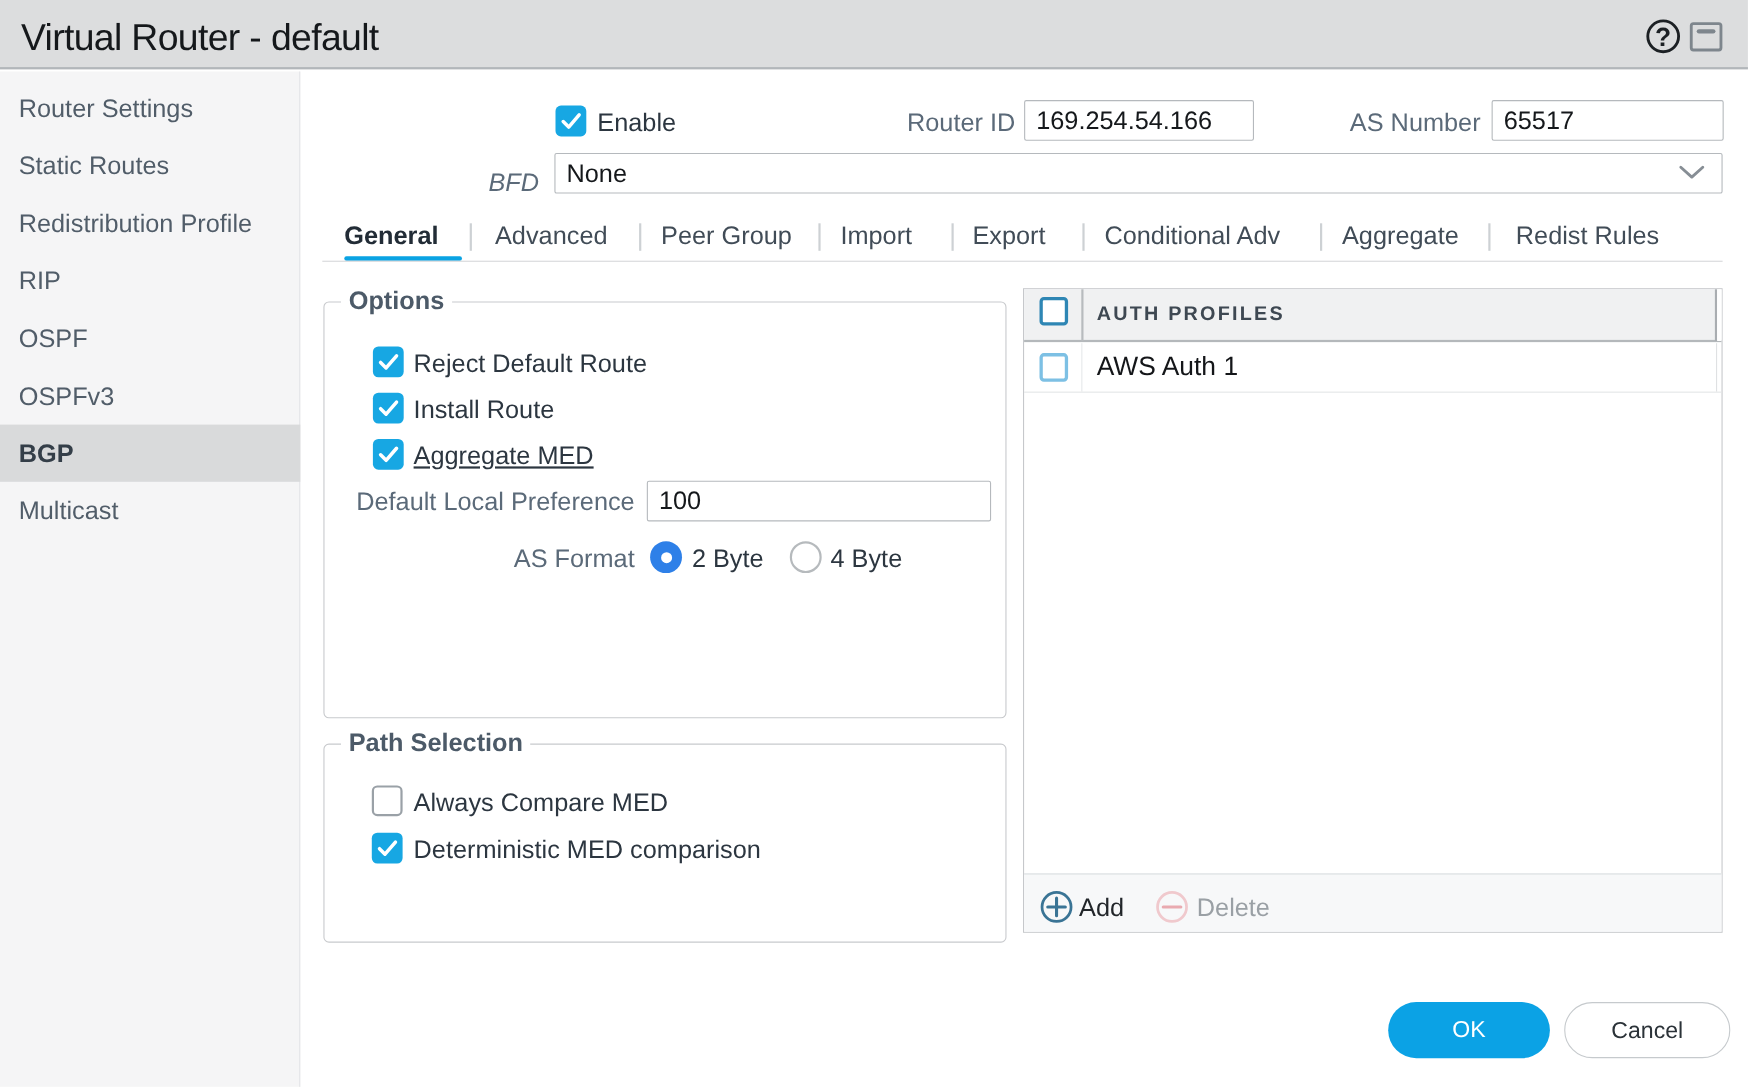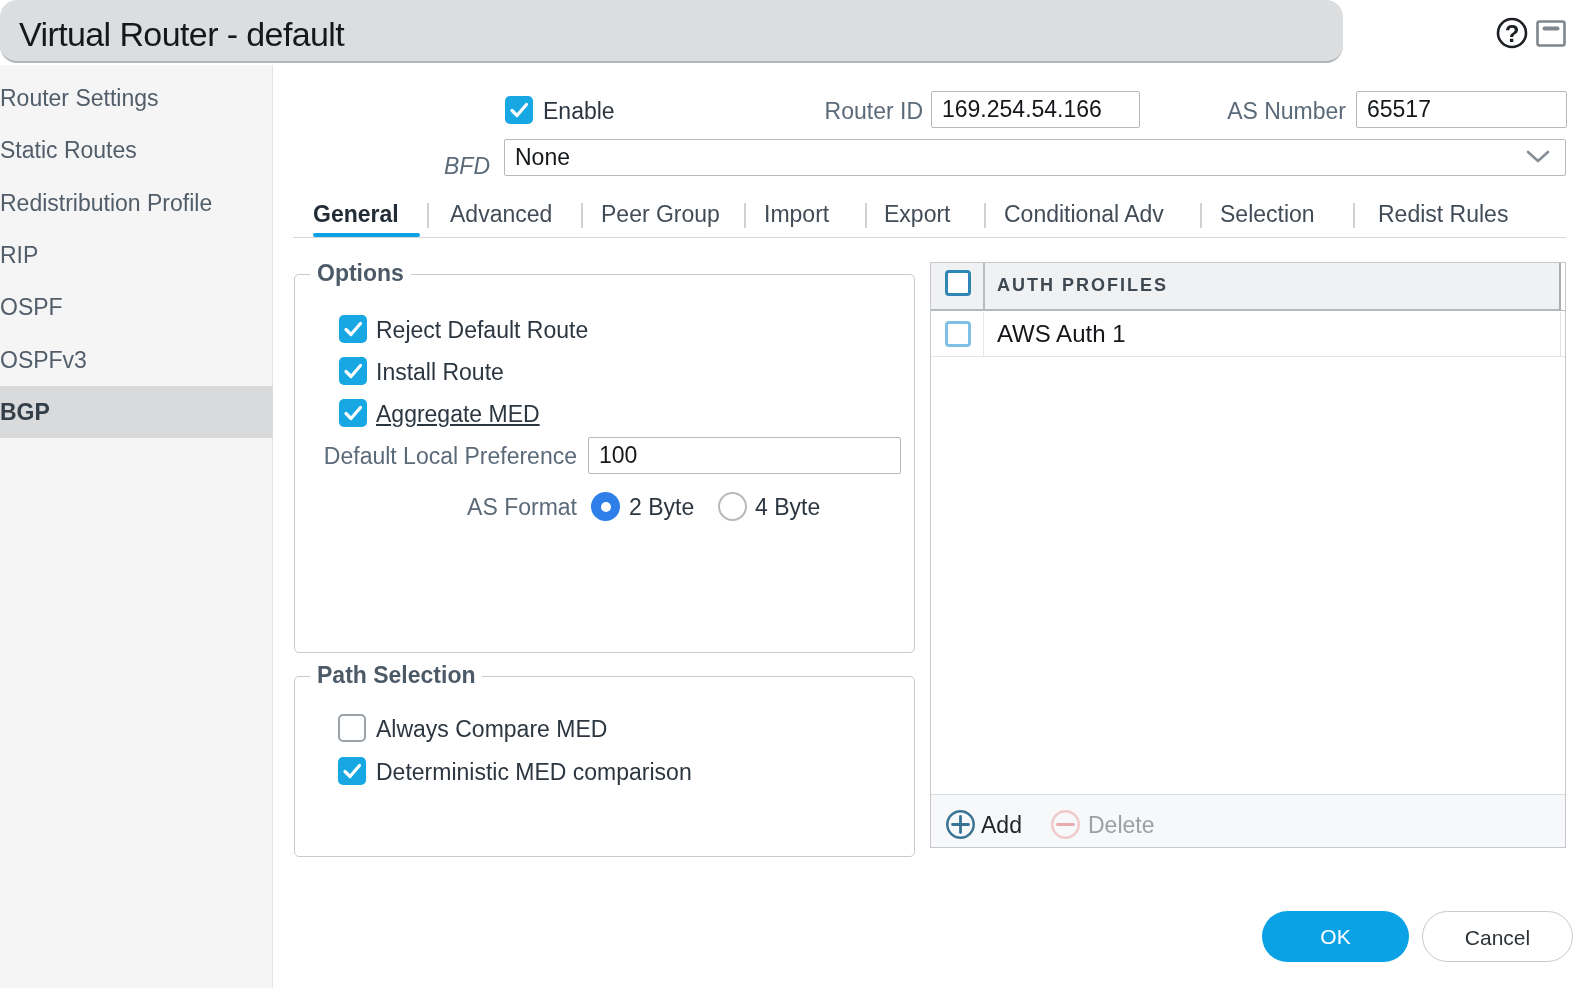--- a/index.html
+++ b/index.html
@@ -1,23 +1,23 @@
 <!DOCTYPE html>
 <html><head>
 <meta charset="utf-8">
 <style>
   * { margin:0; padding:0; box-sizing:border-box; }
   html,body { width:1589px; height:988px; background:#fff; font-family:"Liberation Sans", sans-serif; overflow:hidden; }
   .abs { position:absolute; }
   
-  .hdr { position:absolute; left:0; top:0; width:1343px; height:63px; background:#dcddde; border-bottom:2px solid #b2b6ba;border-radius:17px; }
+  .hdr { position:absolute; left:0; top:0; width:1589px; height:63px; background:#dcddde; border-bottom:2px solid #b2b6ba; }
   .hdr .title { position:absolute; left:19px; top:0; line-height:68px; font-size:34px; letter-spacing:-0.6px; color:#15181b; }
   
   .side { position:absolute; left:0; top:65px; width:273px; height:923px; background:#f5f5f6; border-right:1px solid #e3e4e6; }
-  .sitem { position:absolute; left:0; width:273px; height:52px; line-height:52px; padding-left:0; font-size:23px; color:#515d69; }
+  .sitem { position:absolute; left:0; width:273px; height:52px; line-height:52px; padding-left:17px; font-size:23px; color:#515d69; }
   .sitem.sel { background:#d9dadb; color:#343e48; font-weight:bold; }
   
   .lbl { position:absolute; font-size:23px; color:#5b6a79; text-align:right; }
   .inp { position:absolute; border:1px solid #b5b9bd; border-radius:2px; background:#fff; font-size:23px; color:#15181b; line-height:35px; padding-left:10px; }
   .cb { position:absolute; width:28px; height:28px; border-radius:5px; background:#17a7e3; }
   .cb svg { position:absolute; left:0; top:0; }
   .cb.off { background:#fff; border:2.5px solid #9aa1a7; }
   .cblabel { position:absolute; font-size:23px; color:#2c3640; }
   
   .tab { position:absolute; top:201px; font-size:23px; color:#414c57; }
@@ -44,20 +44,21 @@
 </div>
 
 <div class="side">
   <div class="sitem" style="top:7px;">Router Settings</div>
   <div class="sitem" style="top:59px;">Static Routes</div>
   <div class="sitem" style="top:112px;">Redistribution Profile</div>
   <div class="sitem" style="top:164px;">RIP</div>
   <div class="sitem" style="top:216px;">OSPF</div>
   <div class="sitem" style="top:269px;">OSPFv3</div>
   <div class="sitem sel" style="top:321px;">BGP</div>
+  <div class="sitem" style="top:373px;">Multicast</div>
 </div>
 
 <div class="cb" style="left:505px; top:96px;">
   <svg width="28" height="28" viewBox="0 0 28 28">
       <path d="M7 14.5 L12 19.5 L21.5 8.5" fill="none" stroke="#fff" stroke-width="3.2" stroke-linecap="round" stroke-linejoin="round"></path>
     </svg>
 </div>
 <div class="cblabel" style="left:543px; top:98px;">Enable</div>
 <div class="lbl" style="left:790px; top:98px; width:133px;">Router ID</div>
 <div class="inp" style="left:931px; top:91px; width:209px; height:37px;">169.254.54.166</div>
@@ -68,21 +69,21 @@
 <svg class="abs" style="left:1524px; top:148px;" width="28" height="18" viewBox="0 0 28 18">
   <path d="M4 4 L14 13 L24 4" fill="none" stroke="#878e95" stroke-width="2.6" stroke-linecap="round" stroke-linejoin="round"></path>
 </svg>
 
 <div class="tab active" style="left:313px;">General</div>
 <div class="tab" style="left:450px;text-align:right;">Advanced</div>
 <div class="tab" style="left:601px;">Peer Group</div>
 <div class="tab" style="left:764px;">Import</div>
 <div class="tab" style="left:884px;">Export</div>
 <div class="tab" style="left:1004px;">Conditional Adv</div>
-<div class="tab" style="left:1220px;">Selection</div>
+<div class="tab" style="left:1220px;">Aggregate</div>
 <div class="tab" style="left:1378px;">Redist Rules</div>
 <div class="tabsep" style="left:427px;"></div>
 <div class="tabsep" style="left:581px;"></div>
 <div class="tabsep" style="left:744px;"></div>
 <div class="tabsep" style="left:865px;"></div>
 <div class="tabsep" style="left:984px;"></div>
 <div class="tabsep" style="left:1200px;"></div>
 <div class="tabsep" style="left:1353px;"></div>
 <div class="abs" style="left:313px; top:233px; width:107px; height:4px; background:#0aa3e3; border-radius:2px;"></div>
 <div class="abs" style="left:293px; top:237px; width:1273px; height:1px; background:#d6d8da;"></div>

